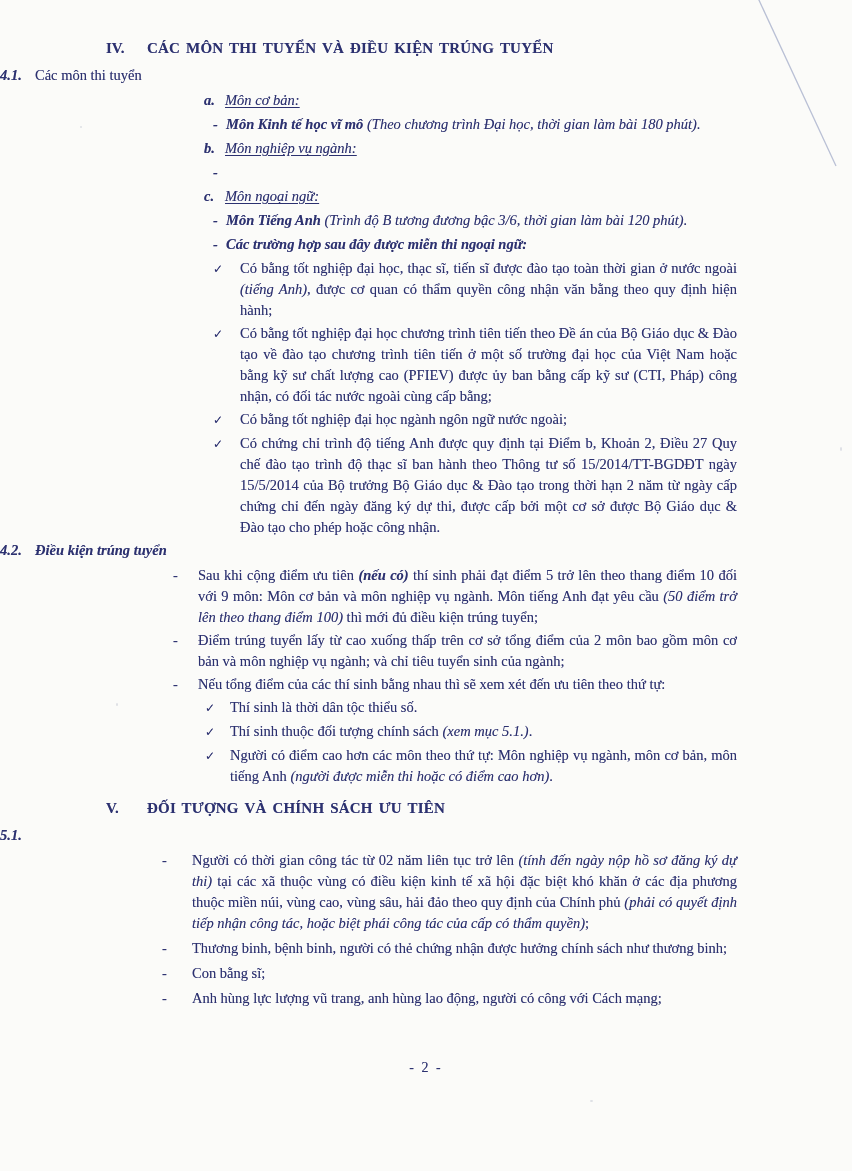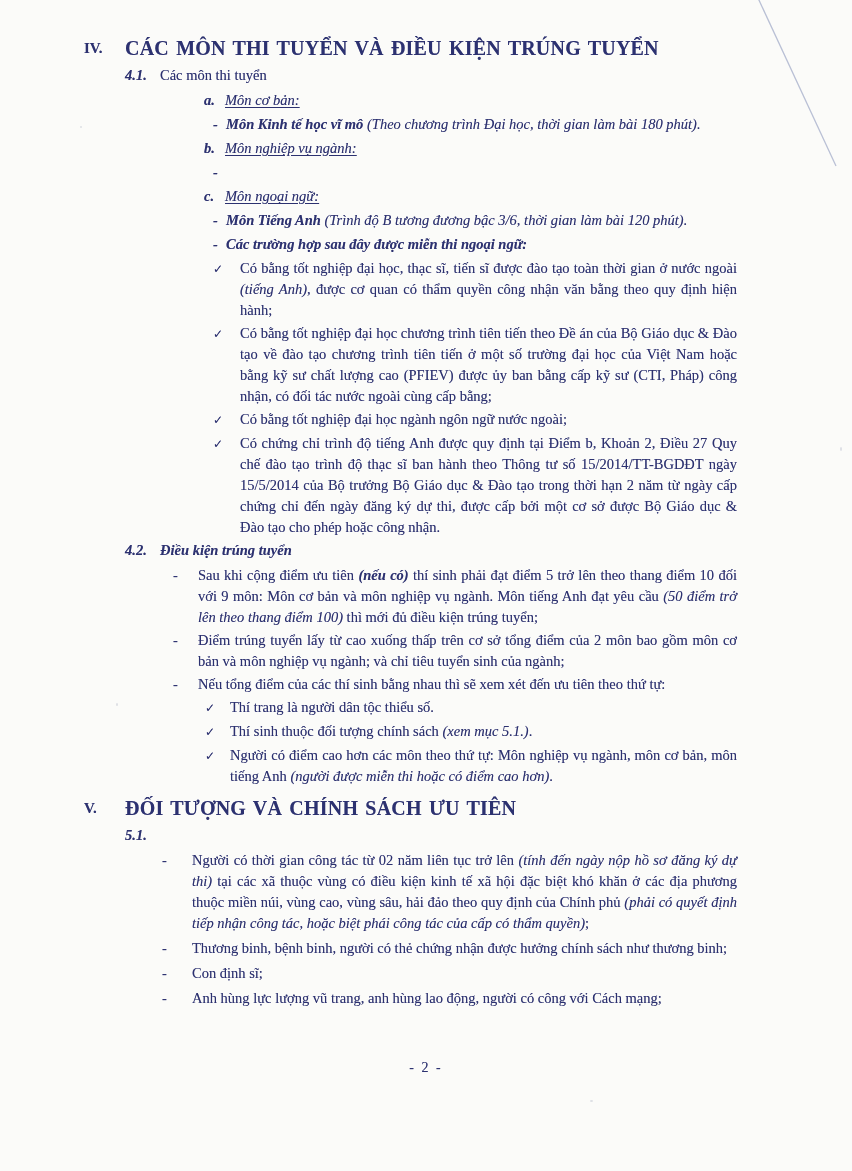--- a/index.html
+++ b/index.html
@@ -12,24 +12,24 @@
     font-size:14.5px;padding:38px 115px 0 0;overflow:hidden;
     text-shadow:0 0 .4px rgba(44,49,112,.45);
   }
   .row{display:flex;align-items:flex-start;margin:0 0 2px 0}
   .mk{flex:0 0 auto;line-height:21px}
   .txt{flex:1 1 auto;margin:0;text-align:justify;line-height:21px}
   .b{font-weight:bold}
   .i{font-style:italic}
   .u{text-decoration:underline;text-underline-offset:2px}
   
-  .h1{padding-left:84px;margin-bottom:6px}
+  .h1{padding-left:106px;margin-bottom:6px}
   .h1 .mk{width:41px;font-weight:bold;font-size:15px}
-  .h1 .txt{font-size:20px;letter-spacing:.2px;word-spacing:2px}
-  .h2{padding-left:125px;margin-bottom:4px}
+  .h1 .txt{font-size:15px;letter-spacing:.2px;word-spacing:2px}
+  .h2{margin-bottom:4px}
   .h2 .mk{width:35px;font-weight:bold;font-style:italic}
   .abc{padding-left:204px;margin-bottom:3px}
   .abc .mk{width:21px;font-weight:bold;font-style:italic}
   .d1{padding-left:213px;margin-bottom:3px}
   .d1 .mk{width:13px;font-weight:bold;font-style:italic}
   .c1{padding-left:213px;margin-bottom:2px}
   .c2{padding-left:205px;margin-bottom:2px}
   .c1 .mk,.c2 .mk{width:27px;font-family:"DejaVu Sans",sans-serif;font-size:12px;padding-top:1px}
   .c2 .mk{width:25px}
   .d2{padding-left:173px;margin-bottom:2px}
@@ -136,21 +136,21 @@
     <p class="txt"><span>Điểm trúng tuyển lấy từ cao xuống thấp trên cơ sở tổng điểm của 2 môn bao gồm môn cơ bản và môn nghiệp vụ ngành; và chỉ tiêu tuyển sinh của ngành;</span></p>
   </div>
 
   <div class="row d2">
     <span class="mk">-</span>
     <p class="txt"><span>Nếu tổng điểm của các thí sinh bằng nhau thì sẽ xem xét đến ưu tiên theo thứ tự:</span></p>
   </div>
 
   <div class="row c2">
     <span class="mk">✓</span>
-    <p class="txt"><span>Thí trang là người dân tộc thiểu số.</span></p>
+    <p class="txt"><span>Thí sinh là thời dân tộc thiểu số.</span></p>
   </div>
 
   <div class="row c2">
     <span class="mk">✓</span>
     <p class="txt"><span>Thí sinh thuộc đối tượng chính sách </span><span class="i">(xem mục 5.1.)</span><span>.</span></p>
   </div>
 
   <div class="row c2">
     <span class="mk">✓</span>
     <p class="txt"><span>Người có điểm cao hơn các môn theo thứ tự: Môn nghiệp vụ ngành, môn cơ bản, môn tiếng Anh </span><span class="i">(người được miễn thi hoặc có điểm cao hơn)</span><span>.</span></p>
@@ -170,21 +170,21 @@
     <p class="txt"><span>Người có thời gian công tác từ 02 năm liên tục trở lên </span><span class="i">(tính đến ngày nộp hồ sơ đăng ký dự thi)</span><span> tại các xã thuộc vùng có điều kiện kinh tế xã hội đặc biệt khó khăn ở các địa phương thuộc miền núi, vùng cao, vùng sâu, hải đảo theo quy định của Chính phủ </span><span class="i">(phải có quyết định tiếp nhận công tác, hoặc biệt phái công tác của cấp có thẩm quyền)</span><span>;</span></p>
   </div>
 
   <div class="row d3 gap-sm">
     <span class="mk">-</span>
     <p class="txt"><span>Thương binh, bệnh binh, người có thẻ chứng nhận được hưởng chính sách như thương binh;</span></p>
   </div>
 
   <div class="row d3 gap-sm">
     <span class="mk">-</span>
-    <p class="txt"><span>Con định sĩ;</span></p>
+    <p class="txt"><span>Con bằng sĩ;</span></p>
   </div>
 
   <div class="row d3 gap-sm">
     <span class="mk">-</span>
     <p class="txt"><span>Anh hùng lực lượng vũ trang, anh hùng lao động, người có công với Cách mạng;</span></p>
   </div>
 
   <div class="footer">- 2 -</div>
 </div>
 

